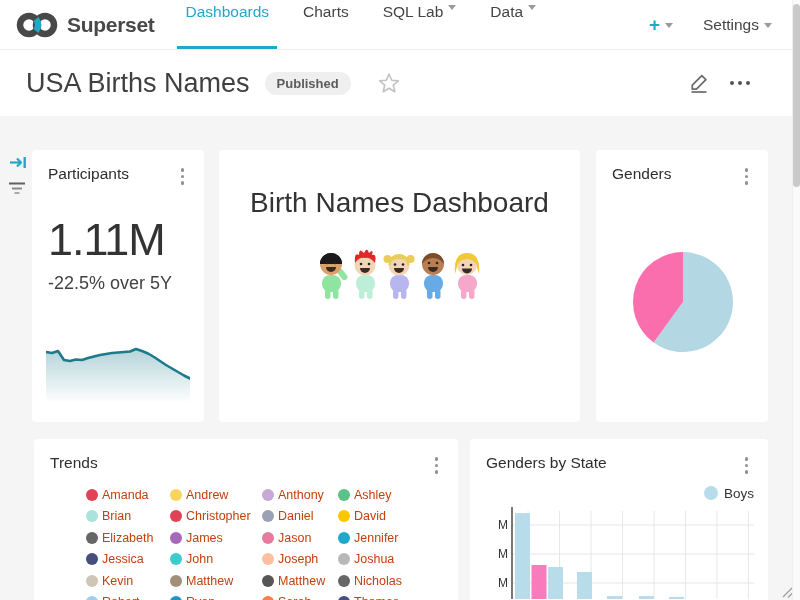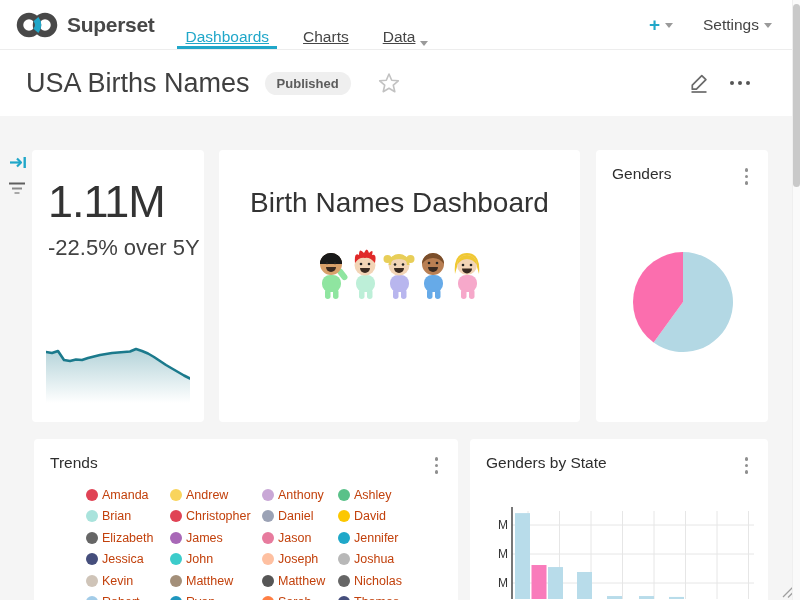--- a/index.html
+++ b/index.html
@@ -6,23 +6,23 @@
   html,body { width:800px; height:600px; overflow:hidden; background:#fff;
     font-family:"Liberation Sans", sans-serif; color:#333; }
   body { position:relative; }
 
   
   .nav { height:50px; display:flex; align-items:stretch; padding:0 28px 0 14px;
          border-bottom:1px solid #EDEDED; background:#fff; }
   .logo { display:flex; align-items:center; gap:7px; cursor:pointer; }
   .brand { font-size:21px; font-weight:700; color:#484848; letter-spacing:-0.3px; }
   .menu { display:flex; margin-left:14px; }
-  .nav-item { display:flex; align-items:flex-end; gap:5px; padding:0 8px; margin:0 9px;
+  .nav-item { display:flex; align-items:flex-start; gap:5px; padding:0 8px; margin:0 9px;
               font-size:15.5px; color:#454545; cursor:pointer; border-bottom:3px solid transparent;
-              border-top:3px solid transparent;text-decoration:underline; }
+              border-top:3px solid transparent; }
   .nav-item.active { color:#20A7C9; border-bottom-color:#20A7C9; }
   .nav-right { margin-left:auto; display:flex; align-items:center; gap:30px; }
   .plus-group { display:flex; align-items:center; gap:5px; cursor:pointer; }
   .plus { color:#20A7C9; font-weight:700; font-size:19px; line-height:1; }
   .settings-group { display:flex; align-items:center; gap:5px; font-size:15.5px; color:#454545; cursor:pointer; }
   .caret { width:0; height:0; border-left:4px solid transparent; border-right:4px solid transparent;
            border-top:5px solid #9a9a9a; margin-top:2px; }
 
   
   .titlebar { height:66px; display:flex; align-items:center; padding:0 26px; background:#fff; }
@@ -40,21 +40,21 @@
                background:#F5F5F5; overflow:hidden; }
   .card { position:absolute; background:#fff; border-radius:4px; }
   .card-header { display:flex; justify-content:space-between; align-items:flex-start;
                  padding:15px 16px 0 16px; }
   .card-title { font-size:15.5px; font-weight:500; color:#2e2e2e; }
   .kebab { display:flex; flex-direction:column; gap:3px; padding:3px 4px; cursor:pointer; }
   .kebab i { width:3.5px; height:3.5px; border-radius:50%; background:#8f8f8f; }
 
   #card-participants { left:32px; top:34px; width:172px; height:272px; }
   .big-number { font-size:45px; font-weight:500; color:#333; margin:26px 0 0 16px; letter-spacing:-1px; }
-  .sub-number { font-size:22px; color:#424242; margin:7px 0 0 16px; }
+  .sub-number { font-size:18px; color:#424242; margin:7px 0 0 16px; }
   #spark { position:absolute; left:14px; top:196px; }
 
   #card-headline { left:219px; top:34px; width:361px; height:272px; }
   .headline { text-align:center; font-size:28px; font-weight:400; color:#333; margin-top:37px; }
   .kids { display:flex; justify-content:center; margin-top:27px; }
 
   #card-genders { left:596px; top:34px; width:172px; height:272px; }
   #pie { position:absolute; left:27px; top:92px; }
 
   #card-trends { left:34px; top:323px; width:424px; height:278px; }
@@ -95,20 +95,24 @@
       <path d="M21.9 11.2 A9 9 0 0 1 21.9 22.8" fill="none" stroke="#20A7C9" stroke-width="6.5"></path>
     </svg>
     <span class="brand">Superset</span>
   </div>
   <div class="menu">
     <div class="nav-item active">
       <span>Dashboards</span>
     </div>
     <div class="nav-item">
       <span>Charts</span>
+    </div>
+    <div class="nav-item">
+      <span>SQL Lab</span>
+      <span class="caret"></span>
     </div>
     <div class="nav-item">
       <span>Data</span>
       <span class="caret"></span>
     </div>
   </div>
   <div class="nav-right">
     <div class="plus-group">
       <span class="plus">+</span>
       <span class="caret"></span>
@@ -154,20 +158,28 @@
   </span>
   <span class="rail-icon" id="rail-filter">
     <svg width="18" height="15" viewBox="0 0 18 15">
       <line x1="1" y1="2.5" x2="17" y2="2.5" stroke="#5f5f5f" stroke-width="2"></line>
       <line x1="4" y1="7.5" x2="14" y2="7.5" stroke="#8a8a8a" stroke-width="2"></line>
       <line x1="6.5" y1="12" x2="11.5" y2="12" stroke="#a8a8a8" stroke-width="2"></line>
     </svg>
   </span>
 
   <section class="card" id="card-participants">
+    <div class="card-header">
+      <span class="card-title">Participants</span>
+      <span class="kebab">
+          <i></i>
+          <i></i>
+          <i></i>
+        </span>
+    </div>
     <div class="big-number">1.11M</div>
     <div class="sub-number">-22.5% over 5Y</div>
     <svg id="spark" width="144" height="58" viewBox="0 0 144 58">
       <defs>
         <linearGradient id="sg" x1="0" y1="0" x2="0" y2="1">
           <stop offset="0" stop-color="#1B7A8C" stop-opacity="0.33"></stop>
           <stop offset="1" stop-color="#1B7A8C" stop-opacity="0"></stop>
         </linearGradient>
       </defs>
     <polygon points="0.0,6.0 6.0,7.0 12.0,5.0 18.0,14.0 24.0,15.0 30.0,13.5 36.0,14.0 42.0,12.0 48.0,10.5 54.0,9.0 60.0,8.0 66.0,7.0 72.0,6.5 78.0,6.0 84.0,5.5 90.0,3.0 96.0,5.0 102.0,7.5 108.0,11.0 114.0,15.0 120.0,19.0 126.0,22.5 132.0,26.0 138.0,29.5 144.0,32.5 144,57 0,57" fill="url(#sg)"></polygon>
@@ -370,20 +382,24 @@
   </section>
 
   <section class="card" id="card-gbs">
     <div class="card-header">
       <span class="card-title">Genders by State</span>
       <span class="kebab">
           <i></i>
           <i></i>
           <i></i>
         </span>
+    </div>
+    <div class="gbs-legend">
+      <span class="gbs-dot" id="gbs-dot" style="background: rgb(184, 220, 234);"></span>
+      <span>Boys</span>
     </div>
     <svg id="gbs-chart" width="268" height="92" viewBox="0 0 268 92">
         <line x1="30" y1="4" x2="30" y2="92" stroke="#E6E6E6" stroke-width="1"></line>
         <line x1="61.5" y1="4" x2="61.5" y2="92" stroke="#E6E6E6" stroke-width="1"></line>
         <line x1="93" y1="4" x2="93" y2="92" stroke="#E6E6E6" stroke-width="1"></line>
         <line x1="124.5" y1="4" x2="124.5" y2="92" stroke="#E6E6E6" stroke-width="1"></line>
         <line x1="156" y1="4" x2="156" y2="92" stroke="#E6E6E6" stroke-width="1"></line>
         <line x1="187.5" y1="4" x2="187.5" y2="92" stroke="#E6E6E6" stroke-width="1"></line>
         <line x1="219" y1="4" x2="219" y2="92" stroke="#E6E6E6" stroke-width="1"></line>
         <line x1="250.5" y1="4" x2="250.5" y2="92" stroke="#E6E6E6" stroke-width="1"></line>

